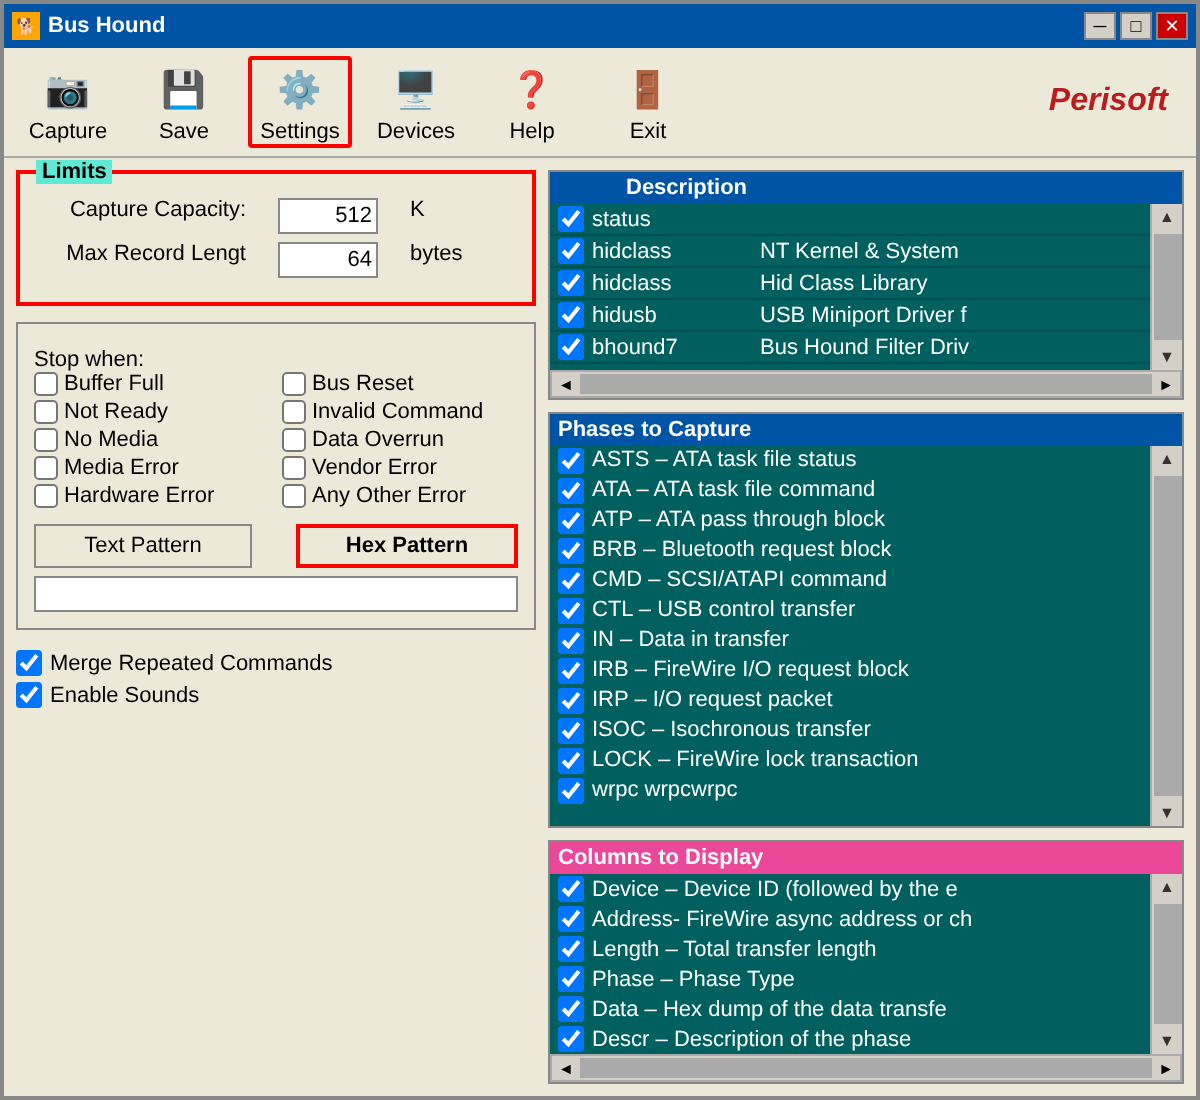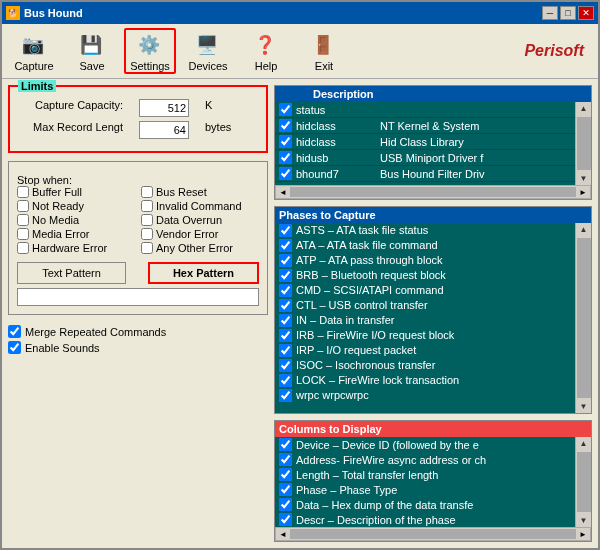--- a/index.html
+++ b/index.html
@@ -370,21 +370,21 @@
     }
 
     .columns-section {
       display: flex;
       flex-direction: column;
       border: 1px solid #888;
       overflow: hidden;
       max-height: 130px;
     }
     .columns-header {
-      background: #ef4444;
+      background: #ec4899;
       color: white;
       font-size: 11px;
       font-weight: bold;
       padding: 2px 4px;
     }
     .columns-list {
       background: #006060;
       flex: 1;
       overflow: hidden;
     }

